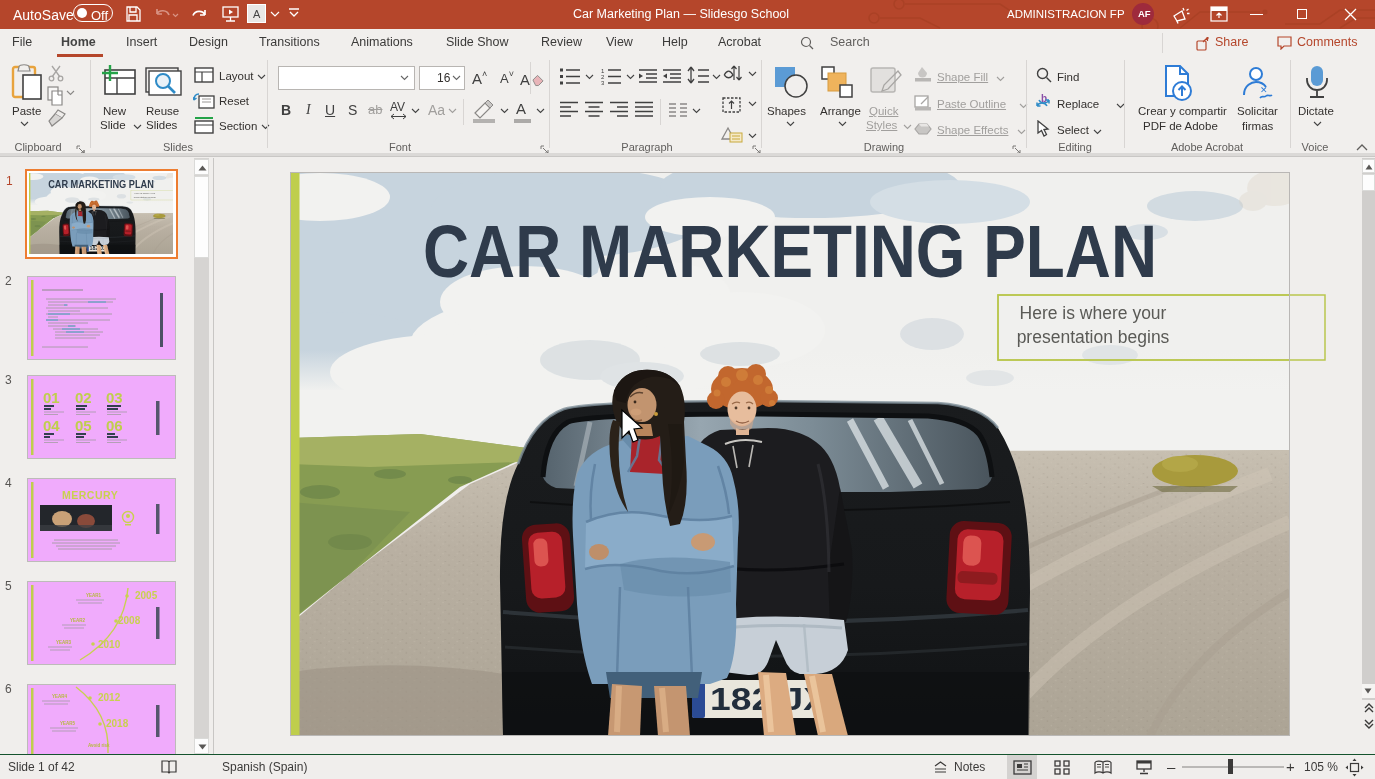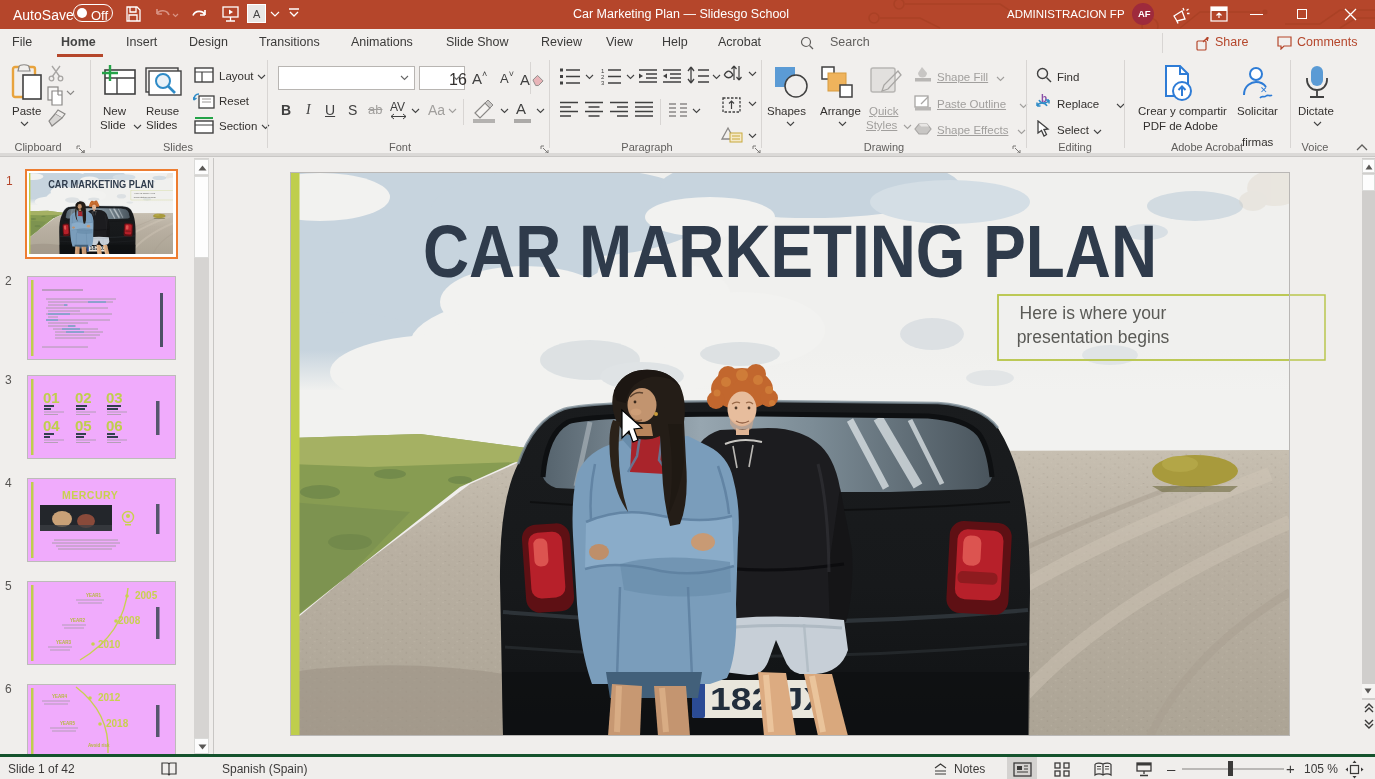--- a/index.html
+++ b/index.html
@@ -18,21 +18,21 @@
   .glabel { position:absolute; font-size:11px; color:#605E5C; text-align:center; }
   .gdiv { position:absolute; top:3px; width:1px; height:88px; background:#D8D5D3; }
   .rtext { position:absolute; font-size:11.5px; color:#33302E; white-space:nowrap; }
   .gray { color:#A19F9D;text-decoration:underline; }
   
   #work { position:absolute; left:0; top:0; width:1375px; height:779px; }
   
   .thumbnum { position:absolute; font-size:12px; color:#575553; }
   .thumb { position:absolute; left:27px; width:149px; height:84px; background:#f0abfc; border:1px solid #BDBBB9; overflow:hidden; }
   
-  #statusbar { position:absolute; left:0; top:754px; width:1375px; height:25px; background:#F0EEEC; border-top:3px solid #14532d; font-size:12px; color:#3b3a39; }
+  #statusbar { position:absolute; left:0; top:754px; width:1375px; height:25px; background:#F0EEEC; border-top:1px solid #14532d; font-size:12px; color:#3b3a39; }
 </style>
 </head>
 <body>
   <div id="titlebar">
     <svg class="abs" style="left:0;top:0" width="1375" height="29" viewBox="0 0 1375 29">
       <g stroke="#A84024" stroke-width="1.6" fill="none" opacity="0.8">
         <path d="M 880 18 L 920 18 L 940 28"></path>
         <circle cx="874" cy="18" r="5"></circle>
         <path d="M 905 4 L 1000 4 L 1015 14 L 1060 14"></path>
         <circle cx="899" cy="4" r="5"></circle>
@@ -208,21 +208,21 @@
       <path d="M1 1 L4.5 4.5 L8 1" stroke="#444" stroke-width="1.1" fill="none"></path>
     </svg>
     <div class="glabel" style="left:148px;top:84px;width:60px">Slides</div>
     <div class="gdiv" style="left:267px"></div>
 
     <div class="abs" style="left:278px;top:9px;width:137px;height:24px;background:#fff;border:1px solid #B8B5B2"></div>
     <svg class="abs" style="left:400px;top:18px" width="9" height="6" viewBox="0 0 9 6">
       <path d="M1 1 L4.5 4.5 L8 1" stroke="#666" stroke-width="1.1" fill="none"></path>
     </svg>
     <div class="abs" style="left:419px;top:9px;width:46px;height:24px;background:#fff;border:1px solid #B8B5B2"></div>
-    <div class="rtext" style="left:449px;top:14px;font-size:16px">16</div>
+    <div class="rtext" style="left:437px;top:14px;font-size:12px">16</div>
     <svg class="abs" style="left:452px;top:18px" width="9" height="6" viewBox="0 0 9 6">
       <path d="M1 1 L4.5 4.5 L8 1" stroke="#666" stroke-width="1.1" fill="none"></path>
     </svg>
     <div class="rtext" style="left:472px;top:12px;font-size:15px;color:#404040">A<span style="font-size:9px;vertical-align:7px">˄</span></div>
     <div class="rtext" style="left:500px;top:12px;font-size:13px;color:#404040">A<span style="font-size:9px;vertical-align:6px">˅</span></div>
     <div class="abs" style="left:530px;top:5px;width:1px;height:32px;background:#D8D5D3"></div>
     <svg class="abs" style="left:520px;top:13px" width="24" height="20" viewBox="0 0 26 20">
       <text x="0" y="15" font-size="16" fill="#404040" font-family="Liberation Sans">A</text>
       <path d="M14 10 L19 5 L25 11 L20 16 L17 16 Z" fill="#E8B4B8" stroke="#8A8886" stroke-width="1"></path>
     </svg>
@@ -455,21 +455,21 @@
     </svg>
     <div class="rtext" style="left:1138px;top:48px">Crear y compartir</div>
     <div class="rtext" style="left:1143px;top:63px">PDF de Adobe</div>
     <svg class="abs" style="left:1240px;top:8px" width="36" height="36" viewBox="0 0 36 36">
       <circle cx="16" cy="9" r="6" stroke="#2E7CD6" stroke-width="2" fill="#fff"></circle>
       <path d="M4 30 C4 20 12 17 16 17 C20 17 24 19 26 22" stroke="#2E7CD6" stroke-width="2" fill="none"></path>
       <text x="20" y="28" font-size="9" fill="#2E7CD6" font-family="Liberation Sans">✕</text>
       <path d="M20 33 C22 30 24 33 26 31 C28 29 30 32 32 30" stroke="#2E7CD6" stroke-width="1.6" fill="none"></path>
     </svg>
     <div class="rtext" style="left:1237px;top:48px">Solicitar</div>
-    <div class="rtext" style="left:1242px;top:79px">firmas</div>
+    <div class="rtext" style="left:1242px;top:63px">firmas</div>
     <div class="glabel" style="left:1164px;top:84px;width:86px">Adobe Acrobat</div>
     <div class="gdiv" style="left:1290px"></div>
 
     <svg class="abs" style="left:1303px;top:7px" width="28" height="38" viewBox="0 0 28 38">
       <rect x="8" y="2" width="12" height="20" rx="6" fill="#5B9BD5"></rect>
       <path d="M4 14 V16 a10 10 0 0 0 20 0 V14" stroke="#404040" stroke-width="1.8" fill="none"></path>
       <path d="M14 27 V33 M7 33 H21" stroke="#404040" stroke-width="1.8"></path>
     </svg>
     <div class="rtext" style="left:1298px;top:48px">Dictate</div>
     <svg class="abs" style="left:1313px;top:64px" width="9" height="6" viewBox="0 0 9 6">

